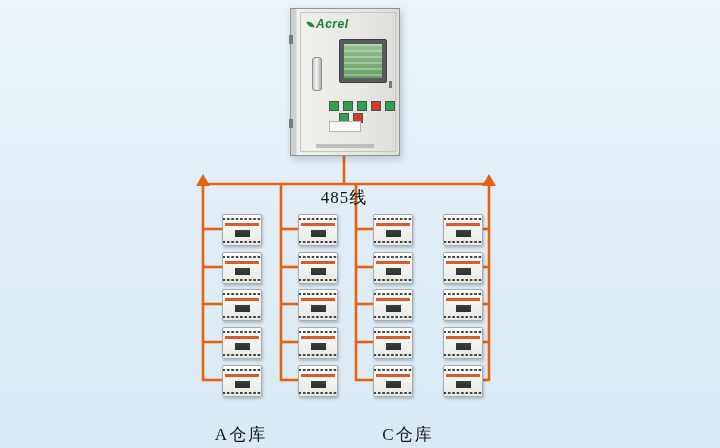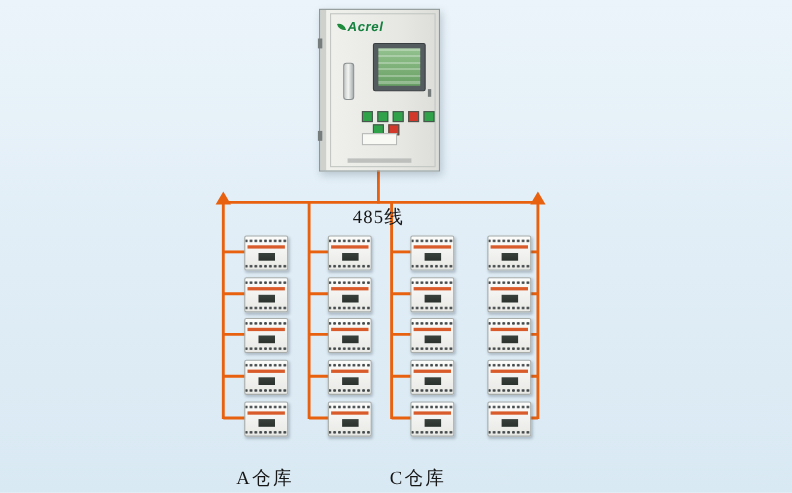--- a/index.html
+++ b/index.html
@@ -62,21 +62,21 @@
   
   .colA { left:222px; } .colB { left:298px; } .colC { left:373px; } .colD { left:443px; }
   
   .row0 { top:214px; } .row1 { top:252px; } .row2 { top:289px; } .row3 { top:327px; } .row4 { top:365px; }
 
   
   .bus-label { position:absolute; left:314px; top:186px; width:60px; text-align:center;
                font-size:17px; color:#161616; letter-spacing:1px; }
   .wh-label { position:absolute; top:410px; width:80px; text-align:center;
               font-size:17px; color:#161616; letter-spacing:2px;margin-top:13px; }
-  .whA { left:201px; } .whB { left:277px; } .whC { left:340px; } .whD { left:422px; }
+  .whA { left:201px; } .whB { left:277px; } .whC { left:368px; } .whD { left:422px; }
 </style>
 </head>
 <body>
 
 <div class="stage">
 
   <svg class="wiring" width="720" height="448">
 
     <line class="wire" x1="344" y1="154" x2="344" y2="185"></line>
 

